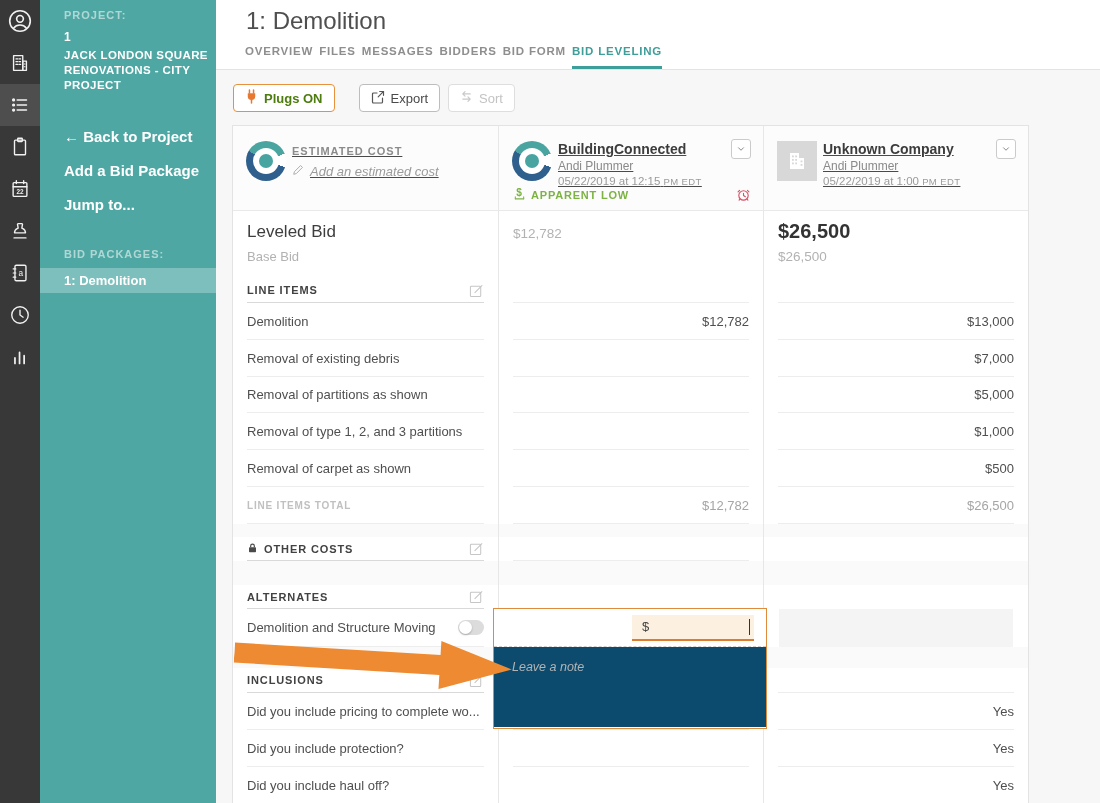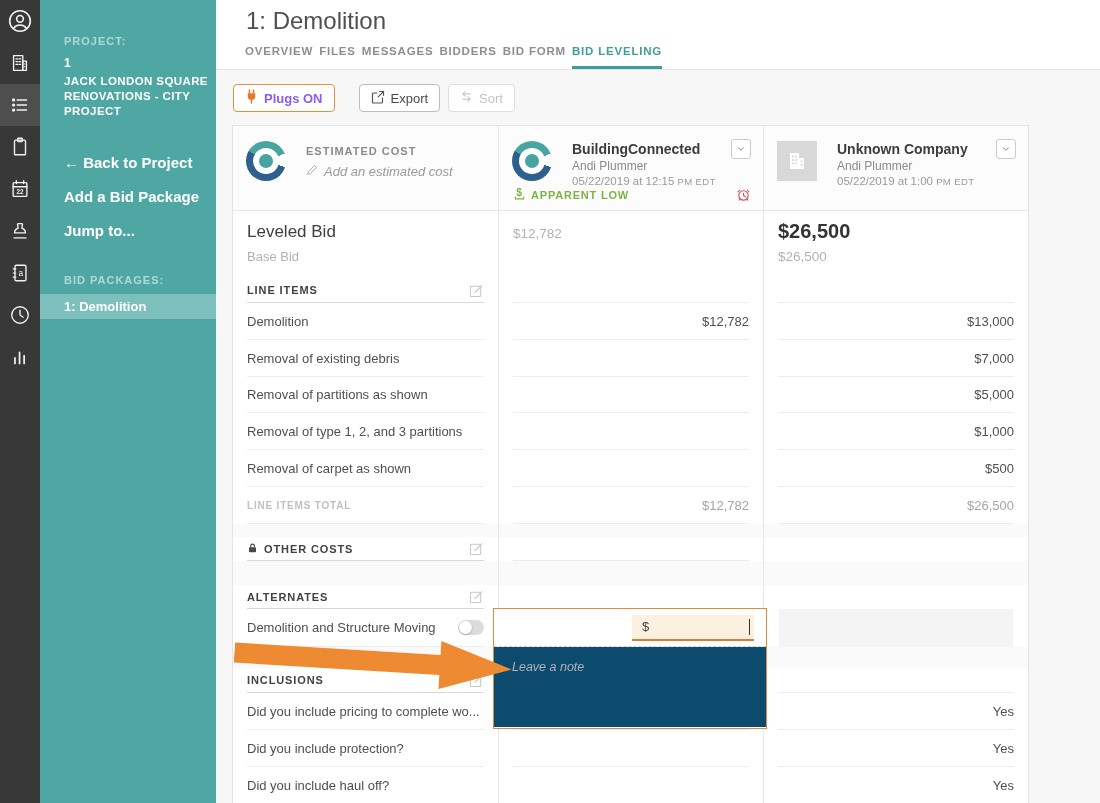--- a/index.html
+++ b/index.html
@@ -8,40 +8,40 @@
 
   
   .icon-rail { position:absolute; left:0; top:0; width:40px; height:803px; background:#383838; z-index:3; }
   .rail-item { width:40px; height:42px; display:flex; align-items:center; justify-content:center; cursor:pointer; }
   .rail-item.active { background:#4e4e4e; }
   .rail-item svg { stroke:#f1f1f1; fill:none; stroke-width:1.5; stroke-linecap:round; stroke-linejoin:round; }
 
   
   .project-rail { position:absolute; left:40px; top:0; width:176px; height:803px; background:#4FA7A3; z-index:3; }
   .pr-pad { padding:9px 0 0 24px; }
-  .pr-muted { font-size:11px; letter-spacing:1px; color:rgba(255,255,255,.55); font-weight:bold;margin-top:26px; }
+  .pr-muted { font-size:11px; letter-spacing:1px; color:rgba(255,255,255,.55); font-weight:bold; }
   .pr-num { font-size:12px; color:#fff; font-weight:bold; margin-top:9px; }
   .pr-name { font-size:11.5px; line-height:15px; color:#fff; font-weight:bold; letter-spacing:.4px; margin-top:4px; width:150px; }
   .pr-link { font-size:15px; color:#fff; font-weight:bold; margin-top:17px; cursor:pointer; }
   .pr-link.first { margin-top:35px; }
   .pr-bp { margin-top:35px; }
   .pr-selected { margin-top:8px; height:25px; background:#7CBFBC; color:#fff; font-weight:bold; font-size:13px; line-height:25px; padding-left:24px; cursor:pointer; }
 
   
   .main { position:absolute; left:216px; top:0; width:884px; height:803px; background:#f7f7f7; }
   .page-head { position:absolute; top:0; left:0; right:0; height:70px; background:#fff; border-bottom:1px solid #e3e3e3; }
   .page-title { position:absolute; top:7px; left:30px; font-size:24px; color:#4f4f4f; }
   .tabs { position:absolute; left:29px; bottom:0; display:flex; gap:6px; }
   .tab { font-size:11.5px; font-weight:bold; letter-spacing:.8px; color:#8e8e8e; padding-bottom:12px; position:relative; cursor:pointer; }
   .tab.active { color:#3E9E9A; }
   .tab.active::after { content:''; position:absolute; left:0; right:0; bottom:0; height:3px; background:#3E9E9A; }
 
   .toolbar { position:absolute; top:84px; left:17px; display:flex; }
   .btn { height:28px; display:flex; align-items:center; gap:6px; background:#fff; border-radius:4px; padding:0 11px; font-size:13px; cursor:pointer; }
-  .btn-plugs { border:1px solid #E8913C; color:#8b5cf6; font-weight:bold; }
+  .btn-plugs { border:1px solid #E8913C; color:#4d7c0f; font-weight:bold; }
   .btn-export { border:1px solid #bdbdbd; color:#4a4a4a; margin-left:24px; }
   .btn-sort { border:1px solid #dedede; color:#c3c3c3; margin-left:8px; }
 
   
   .table { position:absolute; top:125px; left:16px; width:797px; border:1px solid #e3e3e3; background:#fff; }
   .row { display:flex; }
   .cell { width:265px; position:relative; background:#fff; }
   .c2,.c3 { border-left:1px solid #e7e7e7; }
   .r85{height:85px}.r67{height:67px}.r25{height:25px}.r37{height:37px}.r36{height:36px}
   .r13{height:13px}.r24{height:24px}.r21{height:21px}.r38{height:38px}
@@ -50,21 +50,21 @@
   .ci.end { justify-content:flex-end; }
   .ci.noline { border-bottom:none; }
   .sec .c1 .ci { border-bottom:1px solid #d9d9d9; }
   .sec-label { font-size:11px; font-weight:bold; letter-spacing:.9px; color:#424242; display:flex; align-items:center; gap:6px; }
   .edit-ic { margin-left:auto; cursor:pointer; display:flex; }
   .total-label { font-size:10px; font-weight:bold; letter-spacing:.8px; color:#c0c0c0; }
   .total-val { color:#a5a5a5; }
 
   
   .head-cell { background:#fcfcfc; border-bottom:1px solid #e9e9e9; }
-  .hc-inner { display:flex; padding:15px 12px 0 13px; gap:20px; }
+  .hc-inner { display:flex; padding:15px 12px 0 13px; gap:6px;text-decoration:underline; }
   .hc-texts { min-width:0; }
   .hc-label { font-size:11px; letter-spacing:1px; color:#8b8b8b; font-weight:bold; padding-top:4px; }
   .hc-est-add { font-size:13px; font-style:italic; color:#9b9b9b; margin-top:7px; display:flex; align-items:center; gap:6px; cursor:pointer; }
   .hc-company { font-size:14px; font-weight:bold; color:#3c3c3c; }
   .hc-contact { font-size:12px; color:#8a8a8a; margin-top:2px; }
   .hc-date { font-size:11.5px; color:#9a9a9a; margin-top:2px; white-space:nowrap; }
   .hc-date .sfx { font-size:9.5px; letter-spacing:.4px; }
   .chev-btn { position:absolute; top:13px; right:12px; width:20px; height:20px; border:1px solid #cbcbcb; border-radius:3px; background:#fff; display:flex; align-items:center; justify-content:center; cursor:pointer; }
   .badge-row { position:absolute; left:14px; right:12px; bottom:7px; display:flex; align-items:center; }
   .badge { display:flex; align-items:center; gap:5px; font-size:11px; font-weight:bold; letter-spacing:.8px; color:#7CB342; }

